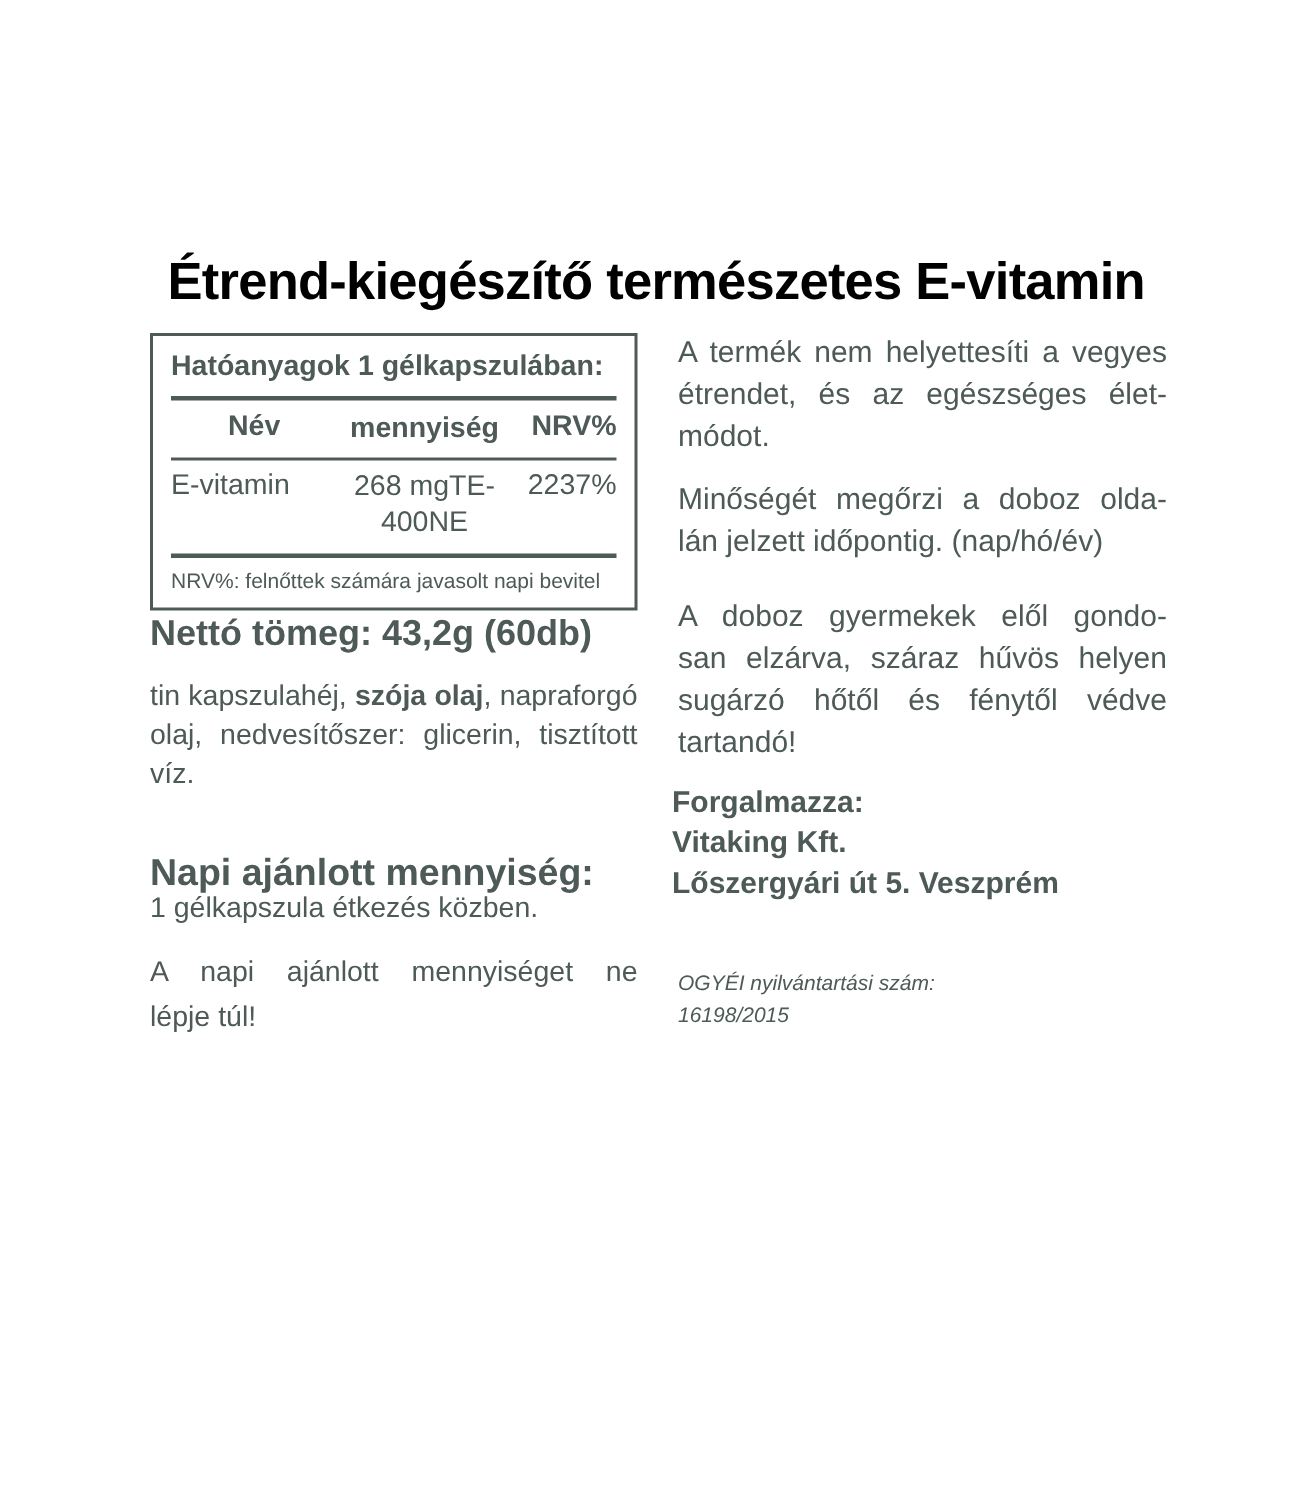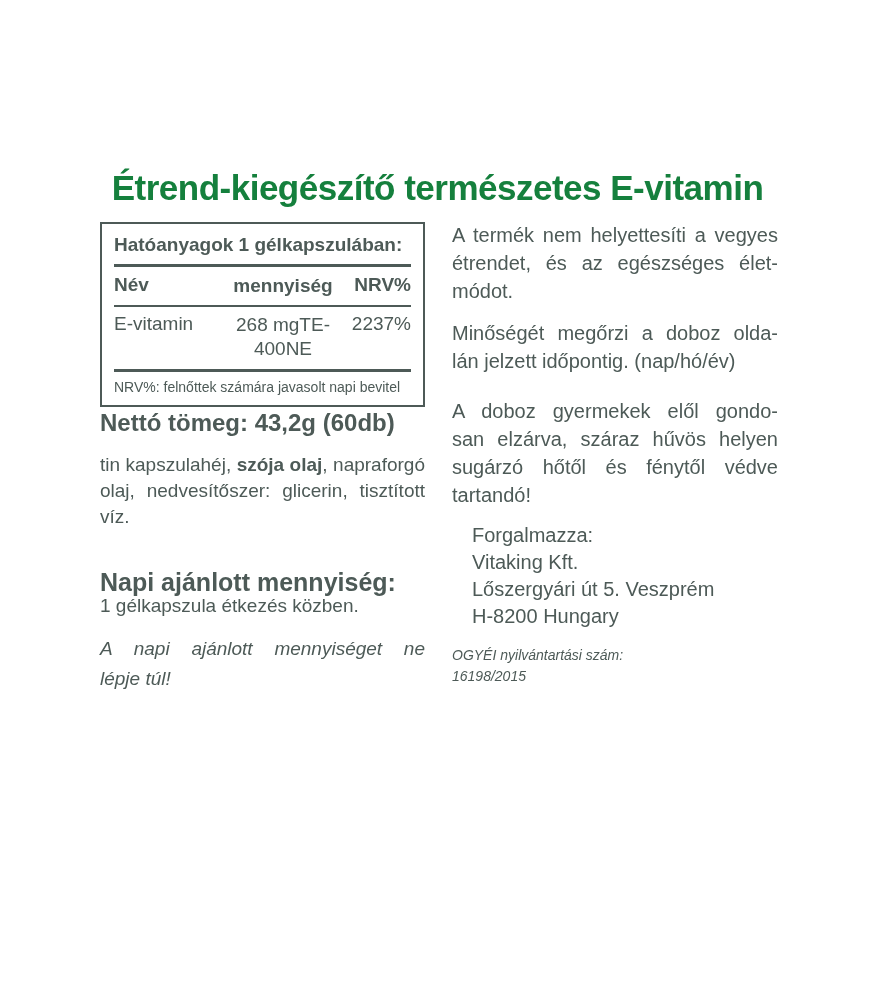--- a/index.html
+++ b/index.html
@@ -11,54 +11,54 @@
     font-family: "Liberation Sans", "DejaVu Sans", sans-serif;
     color: #4d5a57;
     overflow: hidden;
   }
   .abs { position: absolute; }
 
   
   .title {
     left: 95px; top: 168px; width: 685px;
     font-size: 35px; font-weight: bold; text-align: center;
-    letter-spacing: -0.5px; color: #15803d;
+    letter-spacing: -0.5px; color: #000000;
     white-space: nowrap;
   }
 
   
   .facts-box {
     left: 100px; top: 222px; width: 325px;
     border: 2px solid #4d5a57;
     box-sizing: border-box;
     padding: 0 12px;
   }
   .facts-header { font-size: 19px; font-weight: bold; padding: 10px 0 8px; }
   .hr3 { height: 3px; background: #4d5a57; }
   .hr2 { height: 2px; background: #4d5a57; }
   .facts-cols, .facts-row { display: flex; align-items: flex-start; font-size: 19px; }
-  .facts-cols { font-weight: bold; padding: 7px 0; }
+  .facts-cols { font-weight: bold; padding: 7px 0; margin-left: 38px; }
   .facts-row { padding: 6px 0 8px; }
   .c-name { flex: 1; text-align: left; }
   .c-amount { width: 120px; text-align: center; line-height: 24px; }
   .c-nrv { width: 68px; text-align: right; }
   .facts-note { font-size: 14px; padding: 7px 0 10px; }
 
   
   .net-weight { left: 100px; top: 409px; width: 325px; font-size: 24px; font-weight: bold; white-space: nowrap; }
   .ingredients { left: 100px; top: 452px; width: 325px; font-size: 19px; line-height: 26px; }
   .daily-heading { left: 100px; top: 568px; width: 325px; font-size: 25px; font-weight: bold; }
   .daily-text { left: 100px; top: 595px; width: 325px; font-size: 19px; }
-  .warning { left: 100px; top: 634px; width: 325px; font-size: 19px; line-height: 30px; font-style: italic; }
+  .warning { left: 100px; top: 634px; width: 325px; font-size: 19px; line-height: 30px; }
 
   
   .disclaimer { left: 452px; top: 221px; width: 326px; font-size: 20px; line-height: 28px; }
   .quality { left: 452px; top: 319px; width: 326px; font-size: 20px; line-height: 28px; }
   .storage { left: 452px; top: 397px; width: 326px; font-size: 20px; line-height: 28px; }
-  .distributor { left: 472px; top: 522px; width: 326px; font-size: 20px; line-height: 27px; }
+  .distributor { left: 448px; top: 522px; width: 326px; font-size: 20px; line-height: 27px; font-weight: bold; }
   .registration { left: 452px; top: 645px; width: 326px; font-size: 14px; font-style: italic; line-height: 21px; }
 
   
   .tline { display: block; }
   .just .tline { text-align: justify; text-align-last: justify; }
   .just .tline.last { text-align-last: left; }
   .b { font-weight: bold; }
 </style>
 </head>
 <body>
@@ -119,21 +119,20 @@
       <div class="tline"><span>A doboz gyermekek elől gondo-</span></div>
       <div class="tline"><span>san elzárva, száraz hűvös helyen</span></div>
       <div class="tline"><span>sugárzó hőtől és fénytől védve</span></div>
       <div class="tline last"><span>tartandó!</span></div>
     </div>
 
   <div class="abs distributor">
       <div class="tline"><span>Forgalmazza:</span></div>
       <div class="tline"><span>Vitaking Kft.</span></div>
       <div class="tline"><span>Lőszergyári út 5. Veszprém</span></div>
-      <div class="tline last"><span>H-8200 Hungary</span></div>
     </div>
 
   <div class="abs registration">
       <div class="tline"><span>OGYÉI nyilvántartási szám:</span></div>
       <div class="tline last"><span>16198/2015</span></div>
     </div>
 
 </div>
 
 </body></html>

